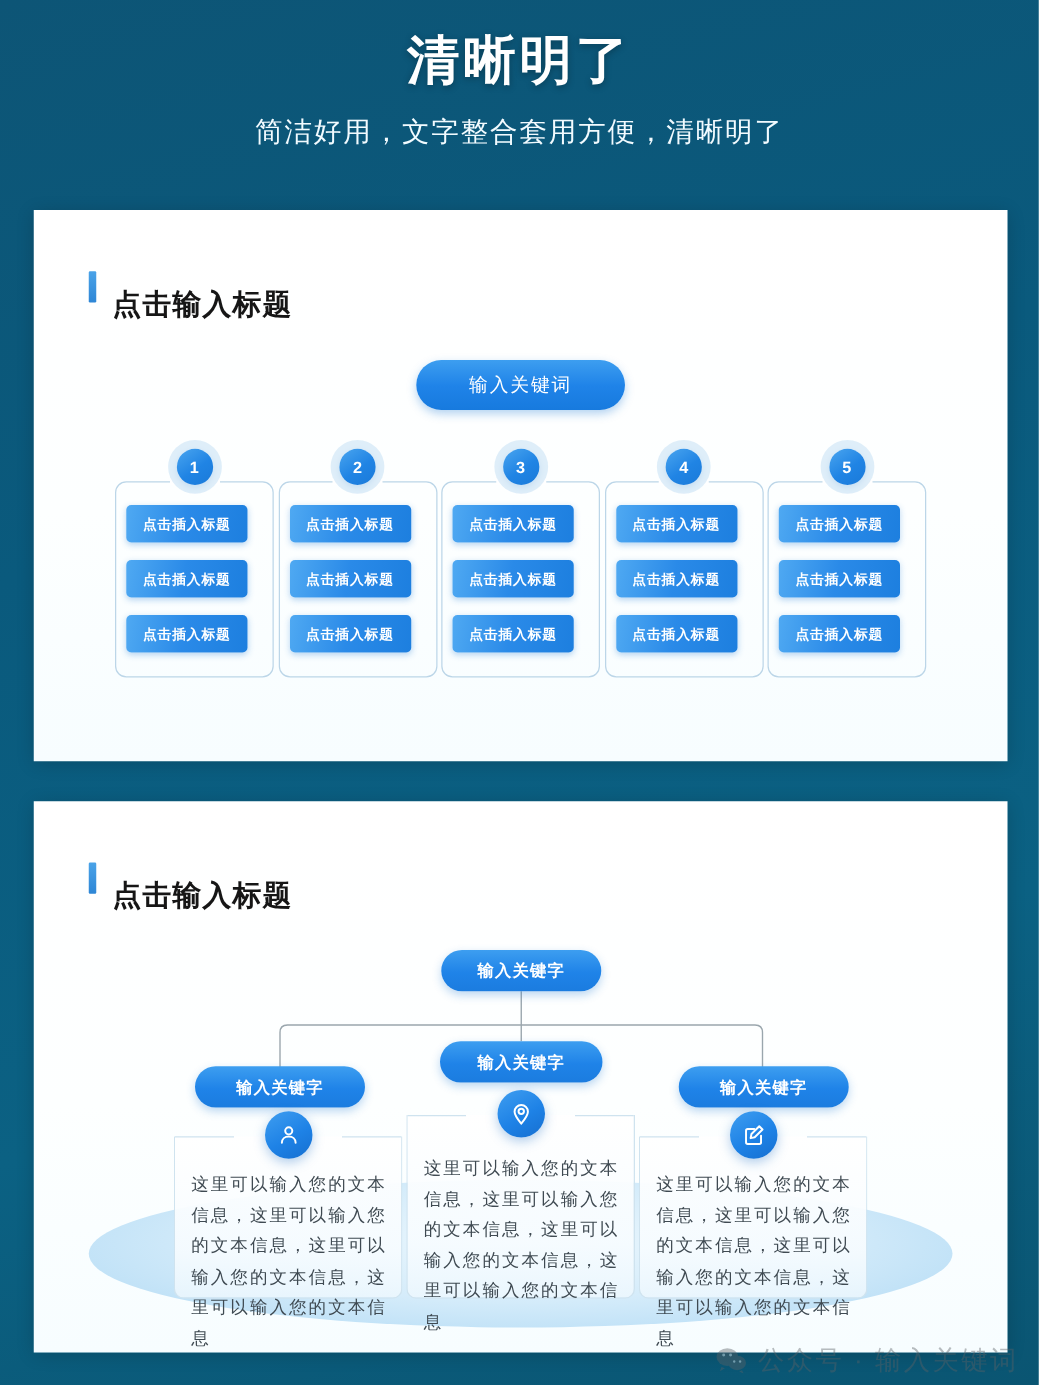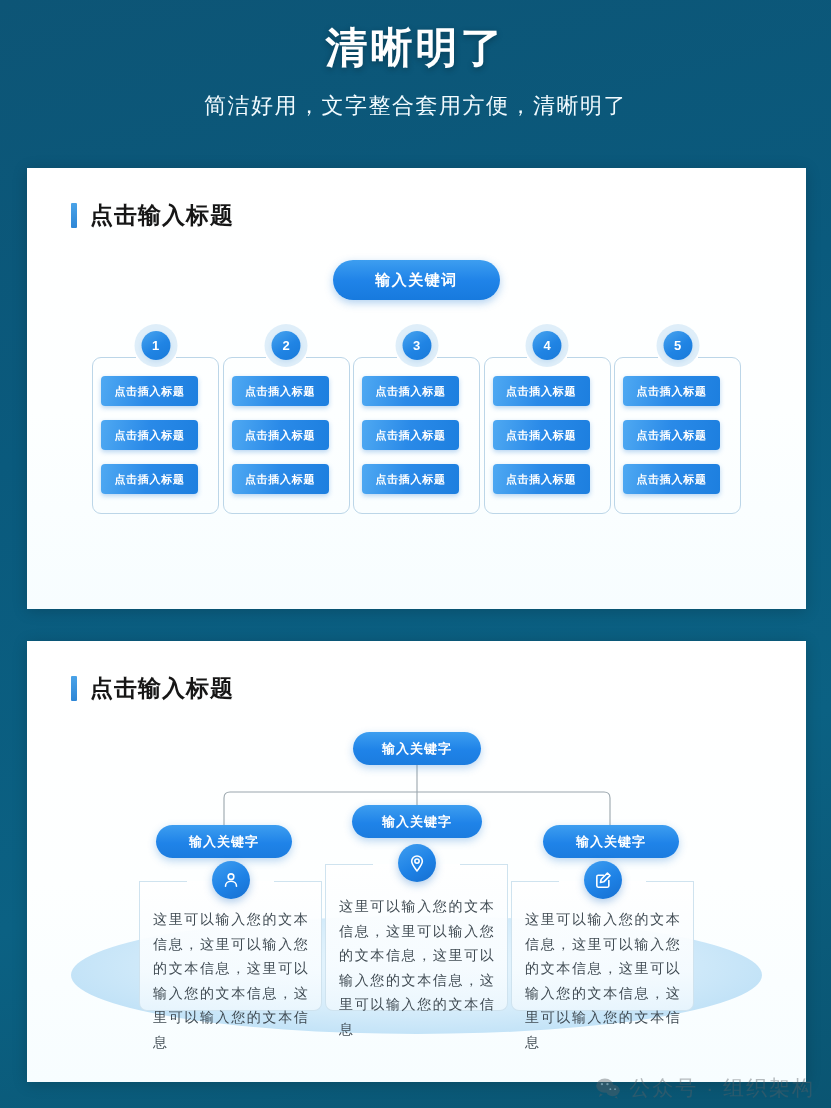--- a/index.html
+++ b/index.html
@@ -58,37 +58,38 @@
     height: 25px;
     border-radius: 1px;
     background: linear-gradient(180deg, #4aa3e8 0%, #2d86d6 100%);
     margin-right: 13px;
   }
   .section-title {
     font-size: 23px;
     font-weight: bold;
     color: #161616;
     letter-spacing: 1px;
+    margin-top: 28px;
   }
 
   
   .top-pill-wrap {
     display: flex;
     justify-content: center;
     margin-top: 29px;
   }
   .pill {
     display: inline-flex;
     align-items: center;
     justify-content: center;
     background: linear-gradient(180deg, #3d9ef0 0%, #1f83e8 52%, #177ade 100%);
     color: #ffffff;
     border-radius: 22px;
     font-size: 15px;
-    font-weight: bold;
+    font-weight: normal;
     letter-spacing: 1.5px;
     box-shadow: 0 3px 8px rgba(30,120,210,0.34);
   }
   .pill-top { width: 167px; height: 40px; }
 
   
   .columns {
     position: relative;
     margin-top: 31px;
     display: flex;
@@ -409,14 +410,14 @@
   <svg class="wechat-icon" viewBox="0 0 32 28">
     <ellipse cx="12" cy="11" rx="11" ry="9" fill="#5b6166"></ellipse>
     <path d="M6 21 L4.5 25.5 L9.5 22.5 Z" fill="#5b6166"></path>
     <circle cx="8.3" cy="9" r="1.5" fill="#ffffff"></circle>
     <circle cx="15.3" cy="9" r="1.5" fill="#ffffff"></circle>
     <ellipse cx="22" cy="17" rx="9" ry="7.4" fill="#5b6166"></ellipse>
     <path d="M27 24.5 L28.5 27.8 L24 25.8 Z" fill="#5b6166"></path>
     <circle cx="19" cy="15.5" r="1.2" fill="#ffffff"></circle>
     <circle cx="25" cy="15.5" r="1.2" fill="#ffffff"></circle>
   </svg>
-  <span class="watermark-text">公众号 · 组织架构</span>
+  <span class="watermark-text">公众号 · 输入关键词</span>
 </div>
 
 </body></html>

